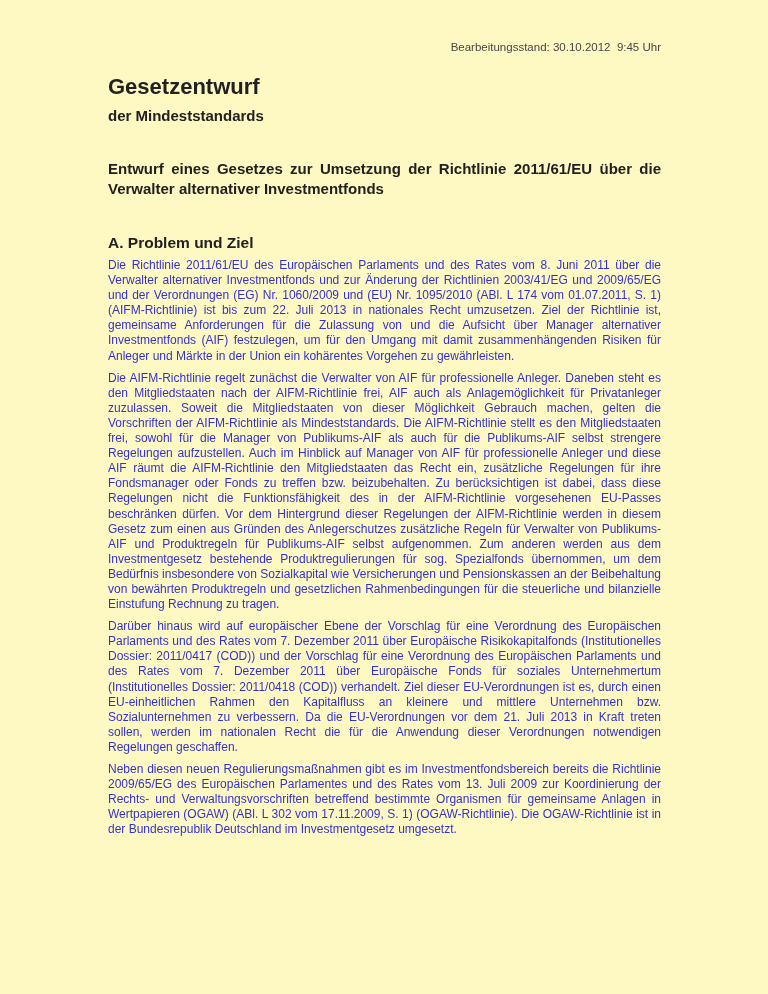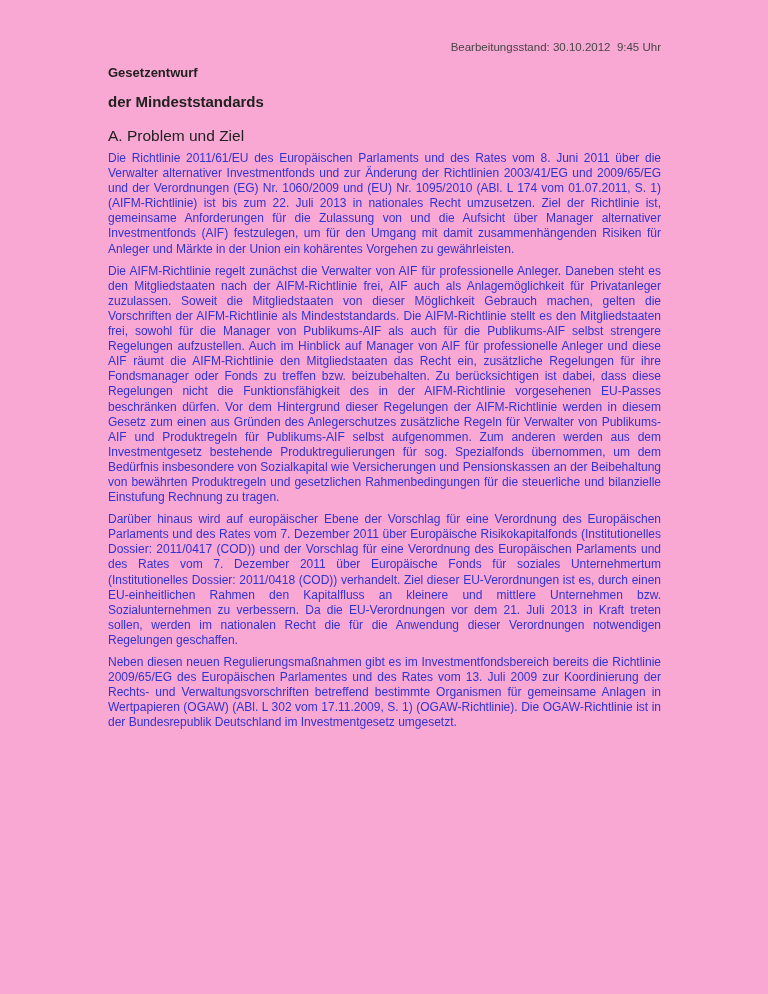--- a/index.html
+++ b/index.html
@@ -7,40 +7,40 @@
     padding: 0;
     width: 768px;
     height: 994px;
     background: #ffffff;
     overflow: hidden;
   }
   .page {
     position: relative;
     width: 768px;
     height: 994px;
-    background: #f9a8d4;
+    background: #fef9c3;
     font-family: "Liberation Sans", sans-serif;
   }
   .content {
     position: absolute;
     left: 108px;
     top: 0;
     width: 553px;
   }
   .edit-status {
     margin-top: 41px;
     text-align: right;
     font-size: 11.5px;
     line-height: 13px;
     color: #464646;
     white-space: pre;
   }
   .doc-title {
-    margin-top: 8px;
-    font-size: 13px;
+    margin-top: 22px;
+    font-size: 22px;
     line-height: 22px;
     font-weight: bold;
     color: #212121;
   }
   .doc-subtitle {
     margin-top: 9px;
     font-size: 15px;
     line-height: 18px;
     font-weight: bold;
     color: #212121;
@@ -53,24 +53,24 @@
     color: #212121;
     text-align: justify;
   }
   .law-short {
     margin-top: 8px;
     font-size: 13.5px;
     line-height: 15px;
     color: #2a2a2a;
   }
   .section-heading {
-    margin-top: 16px;
+    margin-top: 36px;
     font-size: 15.5px;
     line-height: 18px;
-    font-weight: normal;
+    font-weight: bold;
     color: #212121;
   }
   .body-paragraphs {
     margin-top: 6px;
   }
   .body-para {
     margin: 0 0 7px 0;
     font-size: 12px;
     line-height: 15.1px;
     color: #3333cc;
@@ -84,20 +84,21 @@
 
 <div class="page">
   <div class="content">
 
     <div class="edit-status">Bearbeitungsstand: 30.10.2012  9:45 Uhr</div>
 
     <div class="doc-title">Gesetzentwurf</div>
 
     <div class="doc-subtitle">der Mindeststandards</div>
 
+    <div class="law-title">Entwurf eines Gesetzes zur Umsetzung der Richtlinie 2011/61/EU über die Verwalter alternativer Investmentfonds</div>
 
 
     <div class="section-heading">A. Problem und Ziel</div>
 
     <div class="body-paragraphs">
       <p class="body-para">Die Richtlinie 2011/61/EU des Europäischen Parlaments und des Rates vom 8. Juni 2011 über die Verwalter alternativer Investmentfonds und zur Änderung der Richtlinien 2003/41/EG und 2009/65/EG und der Verordnungen (EG) Nr. 1060/2009 und (EU) Nr. 1095/2010 (ABl. L 174 vom 01.07.2011, S. 1) (AIFM-Richtlinie) ist bis zum 22. Juli 2013 in nationales Recht umzusetzen. Ziel der Richtlinie ist, gemeinsame Anforderungen für die Zulassung von und die Aufsicht über Manager alternativer Investmentfonds (AIF) festzulegen, um für den Umgang mit damit zusammenhängenden Risiken für Anleger und Märkte in der Union ein kohärentes Vorgehen zu gewährleisten.</p>
       <p class="body-para">Die AIFM-Richtlinie regelt zunächst die Verwalter von AIF für professionelle Anleger. Daneben steht es den Mitgliedstaaten nach der AIFM-Richtlinie frei, AIF auch als Anlagemöglichkeit für Privatanleger zuzulassen. Soweit die Mitgliedstaaten von dieser Möglichkeit Gebrauch machen, gelten die Vorschriften der AIFM-Richtlinie als Mindeststandards. Die AIFM-Richtlinie stellt es den Mitgliedstaaten frei, sowohl für die Manager von Publikums-AIF als auch für die Publikums-AIF selbst strengere Regelungen aufzustellen. Auch im Hinblick auf Manager von AIF für professionelle Anleger und diese AIF räumt die AIFM-Richtlinie den Mitgliedstaaten das Recht ein, zusätzliche Regelungen für ihre Fondsmanager oder Fonds zu treffen bzw. beizubehalten. Zu berücksichtigen ist dabei, dass diese Regelungen nicht die Funktionsfähigkeit des in der AIFM-Richtlinie vorgesehenen EU-Passes beschränken dürfen. Vor dem Hintergrund dieser Regelungen der AIFM-Richtlinie werden in diesem Gesetz zum einen aus Gründen des Anlegerschutzes zusätzliche Regeln für Verwalter von Publikums-AIF und Produktregeln für Publikums-AIF selbst aufgenommen. Zum anderen werden aus dem Investmentgesetz bestehende Produktregulierungen für sog. Spezialfonds übernommen, um dem Bedürfnis insbesondere von Sozialkapital wie Versicherungen und Pensionskassen an der Beibehaltung von bewährten Produktregeln und gesetzlichen Rahmenbedingungen für die steuerliche und bilanzielle Einstufung Rechnung zu tragen.</p>
       <p class="body-para">Darüber hinaus wird auf europäischer Ebene der Vorschlag für eine Verordnung des Europäischen Parlaments und des Rates vom 7. Dezember 2011 über Europäische Risikokapitalfonds (Institutionelles Dossier: 2011/0417 (COD)) und der Vorschlag für eine Verordnung des Europäischen Parlaments und des Rates vom 7. Dezember 2011 über Europäische Fonds für soziales Unternehmertum (Institutionelles Dossier: 2011/0418 (COD)) verhandelt. Ziel dieser EU-Verordnungen ist es, durch einen EU-einheitlichen Rahmen den Kapitalfluss an kleinere und mittlere Unternehmen bzw. Sozialunternehmen zu verbessern. Da die EU-Verordnungen vor dem 21. Juli 2013 in Kraft treten sollen, werden im nationalen Recht die für die Anwendung dieser Verordnungen notwendigen Regelungen geschaffen.</p>
       <p class="body-para">Neben diesen neuen Regulierungsmaßnahmen gibt es im Investmentfondsbereich bereits die Richtlinie 2009/65/EG des Europäischen Parlamentes und des Rates vom 13. Juli 2009 zur Koordinierung der Rechts- und Verwaltungsvorschriften betreffend bestimmte Organismen für gemeinsame Anlagen in Wertpapieren (OGAW) (ABl. L 302 vom 17.11.2009, S. 1) (OGAW-Richtlinie). Die OGAW-Richtlinie ist in der Bundesrepublik Deutschland im Investmentgesetz umgesetzt.</p>
     </div>

